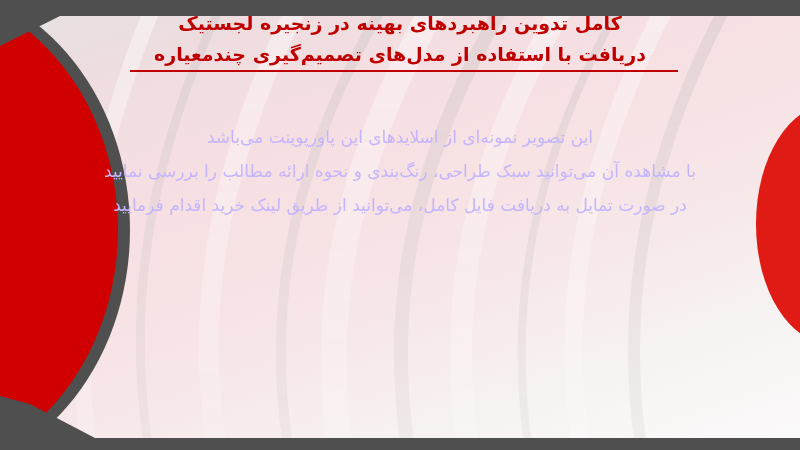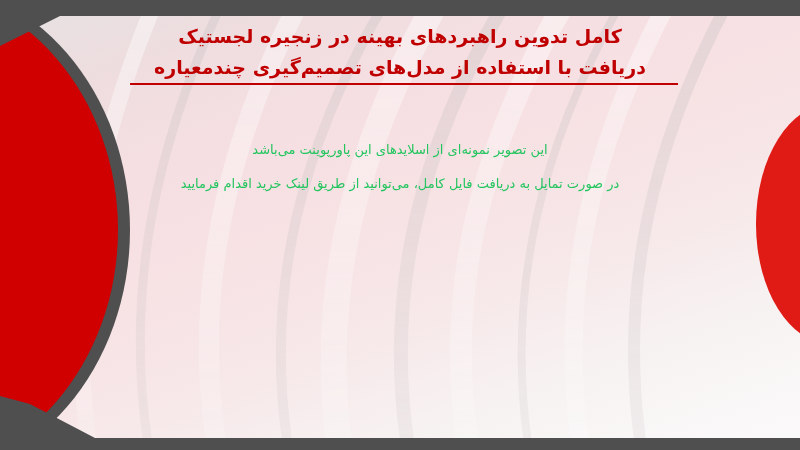--- a/index.html
+++ b/index.html
@@ -112,21 +112,20 @@
     background: #e01b16;
     z-index: 3;
   }
 
   
   .content {
     position: absolute;
     inset: 0;
     z-index: 8;
     pointer-events: none;
-    margin-top: 13px;
   }
 
   .title-block {
     position: absolute;
     right: 0;
     top: 8px;
     width: 800px;
     text-align: center;
     direction: rtl;
   }
@@ -150,22 +149,22 @@
 
   .body-block {
     position: absolute;
     right: 0;
     top: 120px;
     width: 800px;
     text-align: center;
     direction: rtl;
   }
   .body-line {
-    color: #22c55e;
-    font-size: 13px;
+    color: #c4b5fd;
+    font-size: 17px;
     font-weight: 400;
     line-height: 34px;
     white-space: nowrap;
   }
 </style>
 </head>
 <body>
 
 <div id="slide">
 
@@ -209,17 +208,18 @@
   <div class="content">
     <div class="title-block">
       <div class="title-line">کامل تدوین راهبردهای بهینه در زنجیره لجستیک</div>
       <div class="title-line">دریافت با استفاده از مدل‌های تصمیم‌گیری چندمعیاره</div>
     </div>
 
     <div class="title-rule"></div>
 
     <div class="body-block">
       <div class="body-line">این تصویر نمونه‌ای از اسلایدهای این پاورپوینت می‌باشد</div>
+      <div class="body-line">با مشاهده آن می‌توانید سبک طراحی، رنگ‌بندی و نحوه ارائه مطالب را بررسی نمایید</div>
       <div class="body-line">در صورت تمایل به دریافت فایل کامل، می‌توانید از طریق لینک خرید اقدام فرمایید</div>
     </div>
   </div>
 
 </div>
 
 </body></html>

